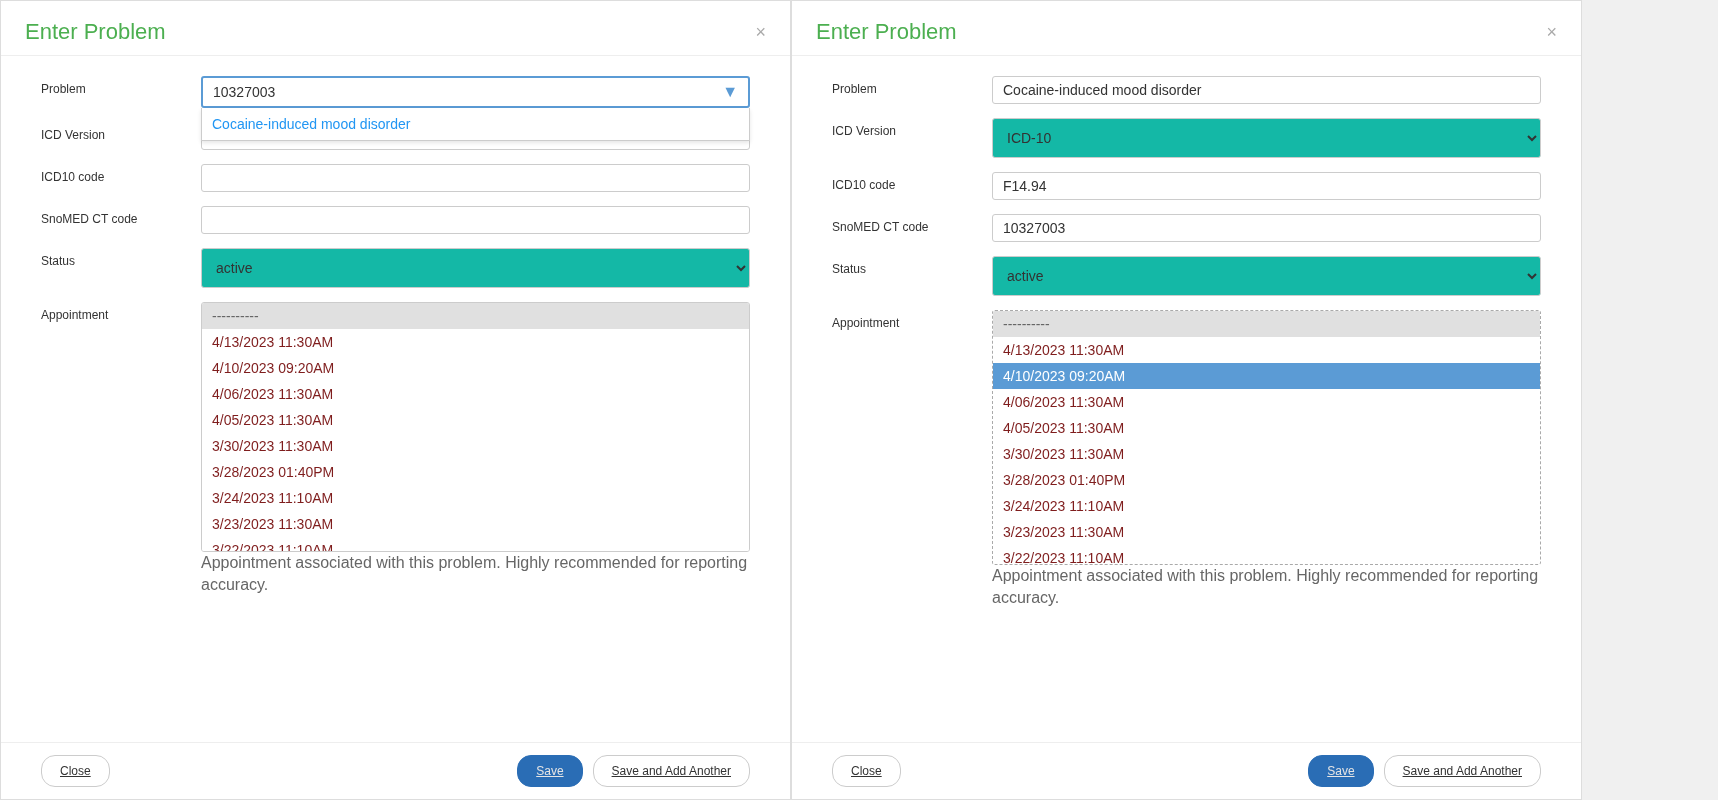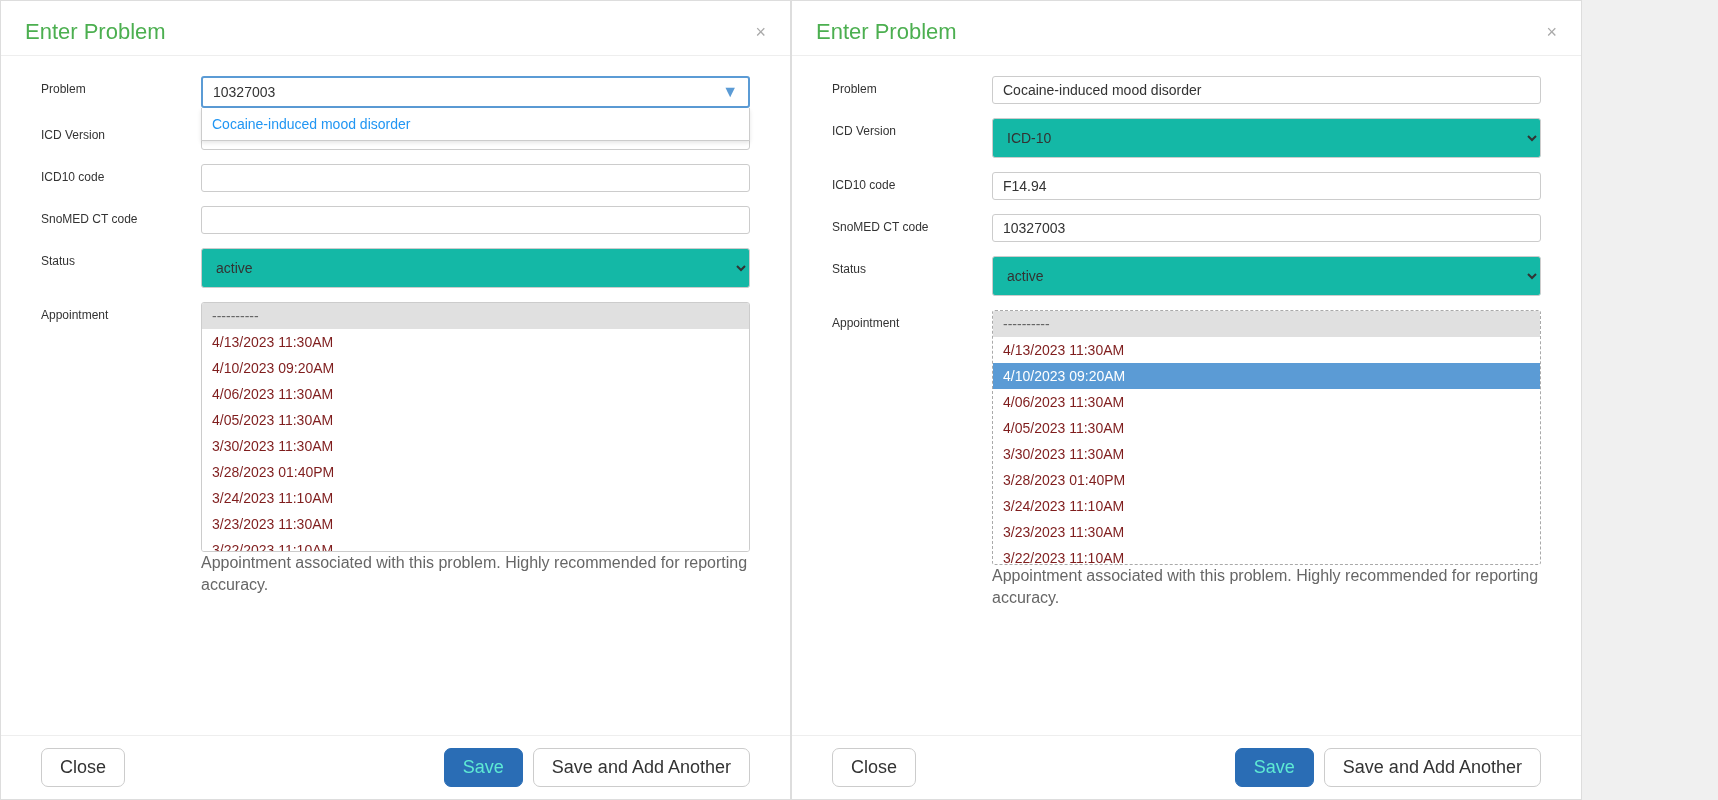--- a/index.html
+++ b/index.html
@@ -154,30 +154,31 @@
     }
     .dialog-footer {
       padding: 12px 40px;
       border-top: 1px solid #eee;
       display: flex;
       align-items: center;
       gap: 10px;
     }
     .btn {
       padding: 8px 18px;
-      border-radius: 7px;
-      font-size: 18px;
+      border-radius: 14px;
+      font-size: 12px;
       cursor: pointer;
       border: 1px solid #ccc;
       background: #fff;
       color: #333;
+      text-decoration: underline;
     }
     .btn-primary {
       background: #2a6db5;
-      color: #5eead4;
+      color: #e5e5e5;
       border: 1px solid #2a6db5;
     }
     .btn-close { margin-right: auto; }
     .listbox-selected-dashes {
       background: #e0e0e0;
       color: #999;
     }
     .appt-listbox-dashed {
       width: 100%;
       border: 1px dashed #aaa;

